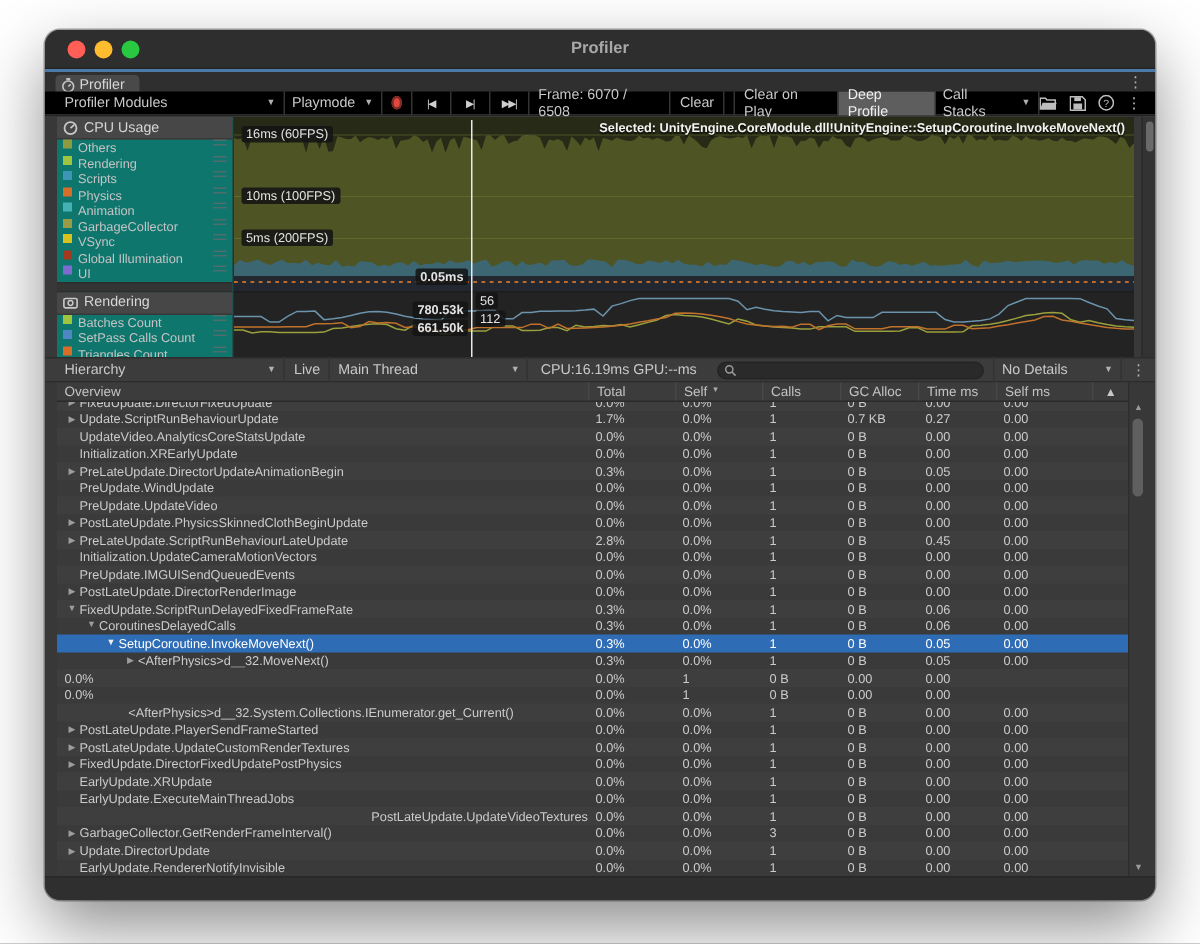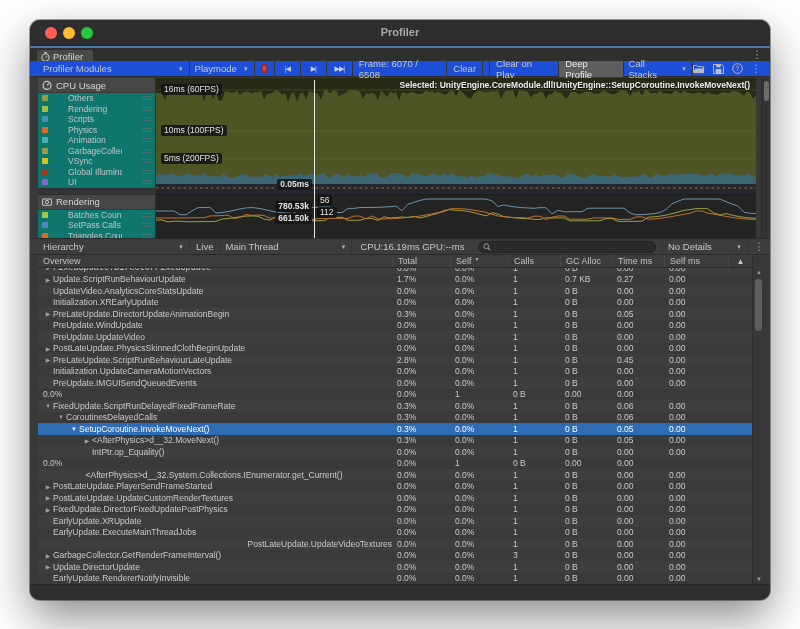--- a/index.html
+++ b/index.html
@@ -14,38 +14,38 @@
   .l-red { left:15px; background:#ff5f57; } .l-yel { left:33px; background:#febc2e; } .l-grn { left:51px; background:#28c840; }
 
   
   .tabbar { position:absolute; left:0; top:26px; width:100%; height:15px; background:#2f2f2f; border-top:2px solid #4a7aa5; }
   .tab { position:absolute; left:7px; top:2px; height:13px; padding:0 10px 0 4px; background:#494949; border-radius:3px 3px 0 0;
          display:flex; align-items:center; gap:3px; font-size:9.5px; color:#d6d6d6; }
   .tab svg { display:block; }
   .tb-kebab { position:absolute; right:8px; top:1px; color:#b5b5b5; font-size:10px; cursor:pointer; }
 
   
-  .toolbar { position:absolute; left:0; top:41px; width:100%; height:16px; background:#1d4ed8; border-bottom:1px solid #2b2b2b;
+  .toolbar { position:absolute; left:0; top:41px; width:100%; height:16px; background:#000000; border-bottom:1px solid #2b2b2b;
              display:flex; align-items:center; font-size:9.5px; color:#c9c9c9; }
   .dd { display:flex; align-items:center; justify-content:space-between; height:16px; padding:0 5px; border-right:1px solid #333; cursor:pointer; }
   .dd .car { font-size:6px; color:#b0b0b0; margin-left:6px; }
   .tbtn { height:16px; display:flex; align-items:center; padding:0 6px; cursor:pointer; border-right:1px solid #333; }
   .tbtn.active { background:#5e5e5e; color:#eee; }
   .ticon { width:13px; font-size:7px; color:#cfcfcf; text-align:center; letter-spacing:-1px; }
   .rec { width:20px; display:flex; align-items:center; justify-content:center; }
   .rec-dot { width:9px; height:9px; border-radius:50%; background:#e0483e; box-shadow:0 0 0 1.5px #7c2a26 inset; }
   .toolbar .spacer { flex:1; }
   .mini-icons { display:flex; align-items:center; gap:8px; padding-right:9px; color:#bdbdbd; }
   .mini-icons svg { display:block; }
 
   
   .modarea { position:absolute; left:0; top:58px; width:100%; height:160px; background:#383838; }
   .sidebar { position:absolute; left:8px; top:0; width:118px; height:160px; background:#0f766e; overflow:hidden; border-right:1px solid #2e2e2e; }
   .mod-head { height:15px; background:#474747; display:flex; align-items:center; gap:4px; padding:0 4px; font-size:9.5px; color:#d6d6d6; border-bottom:1px solid #383838; }
-  .mod-item { height:10.5px; display:flex; align-items:center; gap:20px; padding:0 4px; font-size:8.5px; color:#c4c4c4; cursor:pointer; }
+  .mod-item { height:10.5px; display:flex; gap:4px; padding:0 4px; font-size:8.5px; color:#c4c4c4; cursor:pointer; }
   .sq { width:6px; height:6px; flex:none; }
   .mod-item .lbl { flex:1; white-space:nowrap; overflow:hidden; }
   .grip { width:9px; height:4px; border-top:1px solid #6b6b6b; border-bottom:1px solid #6b6b6b; opacity:.7; flex:none; }
   .mod-gap { height:7px; background:#343434; border-top:1px solid #2d2d2d; border-bottom:1px solid #2d2d2d; }
 
   .charts { position:absolute; left:126px; top:0; width:600px; height:160px; background:#232323; }
   .cpu-chart { position:absolute; left:0; top:0; width:600px; height:116px; }
   .rend-chart { position:absolute; left:0; top:116px; width:600px; height:44px; border-top:1px solid #1c1c1c; }
   .sel-head { position:absolute; right:6px; top:2px; font-size:8.5px; font-weight:bold; color:#f2f2f2; text-shadow:0 1px 1px rgba(0,0,0,.8); z-index:5; }
   .badge { position:absolute; z-index:6; background:rgba(20,20,20,.88); color:#e3e3e3; font-size:8.5px; line-height:11px; padding:0 3px; border-radius:2px; white-space:nowrap; }
@@ -334,21 +334,21 @@
         <span>Self ms</span>
       </div>
     <div class="warnh">
         <span>▲</span>
       </div>
   </div>
 
   <div class="tbody">
     <div class="tbody-inner" id="rows">
         <div class="trow">
-          <div class="ncell" style="padding-left: 5px; font-family: Liberation Mono, monospace;">
+          <div class="ncell" style="padding-left: 5px;">
             <span class="arr">▶</span>
             <span>FixedUpdate.DirectorFixedUpdate</span>
           </div>
           <div class="tcell">0.0%</div>
           <div class="tcell">0.0%</div>
           <div class="tcell">1</div>
           <div class="tcell">0 B</div>
           <div class="tcell">0.00</div>
           <div class="tcell">0.00</div>
           <div class="tcell"></div>
@@ -477,20 +477,24 @@
           </div>
           <div class="tcell">0.0%</div>
           <div class="tcell">0.0%</div>
           <div class="tcell">1</div>
           <div class="tcell">0 B</div>
           <div class="tcell">0.00</div>
           <div class="tcell">0.00</div>
           <div class="tcell"></div>
         </div>
         <div class="trow">
+          <div class="ncell" style="padding-left: 5px;">
+            <span class="arr">▶</span>
+            <span>PostLateUpdate.DirectorRenderImage</span>
+          </div>
           <div class="tcell">0.0%</div>
           <div class="tcell">0.0%</div>
           <div class="tcell">1</div>
           <div class="tcell">0 B</div>
           <div class="tcell">0.00</div>
           <div class="tcell">0.00</div>
           <div class="tcell"></div>
         </div>
         <div class="trow">
           <div class="ncell" style="padding-left: 5px;">
@@ -538,24 +542,20 @@
           </div>
           <div class="tcell">0.3%</div>
           <div class="tcell">0.0%</div>
           <div class="tcell">1</div>
           <div class="tcell">0 B</div>
           <div class="tcell">0.05</div>
           <div class="tcell">0.00</div>
           <div class="tcell"></div>
         </div>
         <div class="trow">
-          <div class="ncell" style="padding-left: 44px;">
-            <span class="arr"></span>
-            <span>IntPtr.op_Equality()</span>
-          </div>
           <div class="tcell">0.0%</div>
           <div class="tcell">0.0%</div>
           <div class="tcell">1</div>
           <div class="tcell">0 B</div>
           <div class="tcell">0.00</div>
           <div class="tcell">0.00</div>
           <div class="tcell"></div>
         </div>
         <div class="trow">
           <div class="tcell">0.0%</div>

